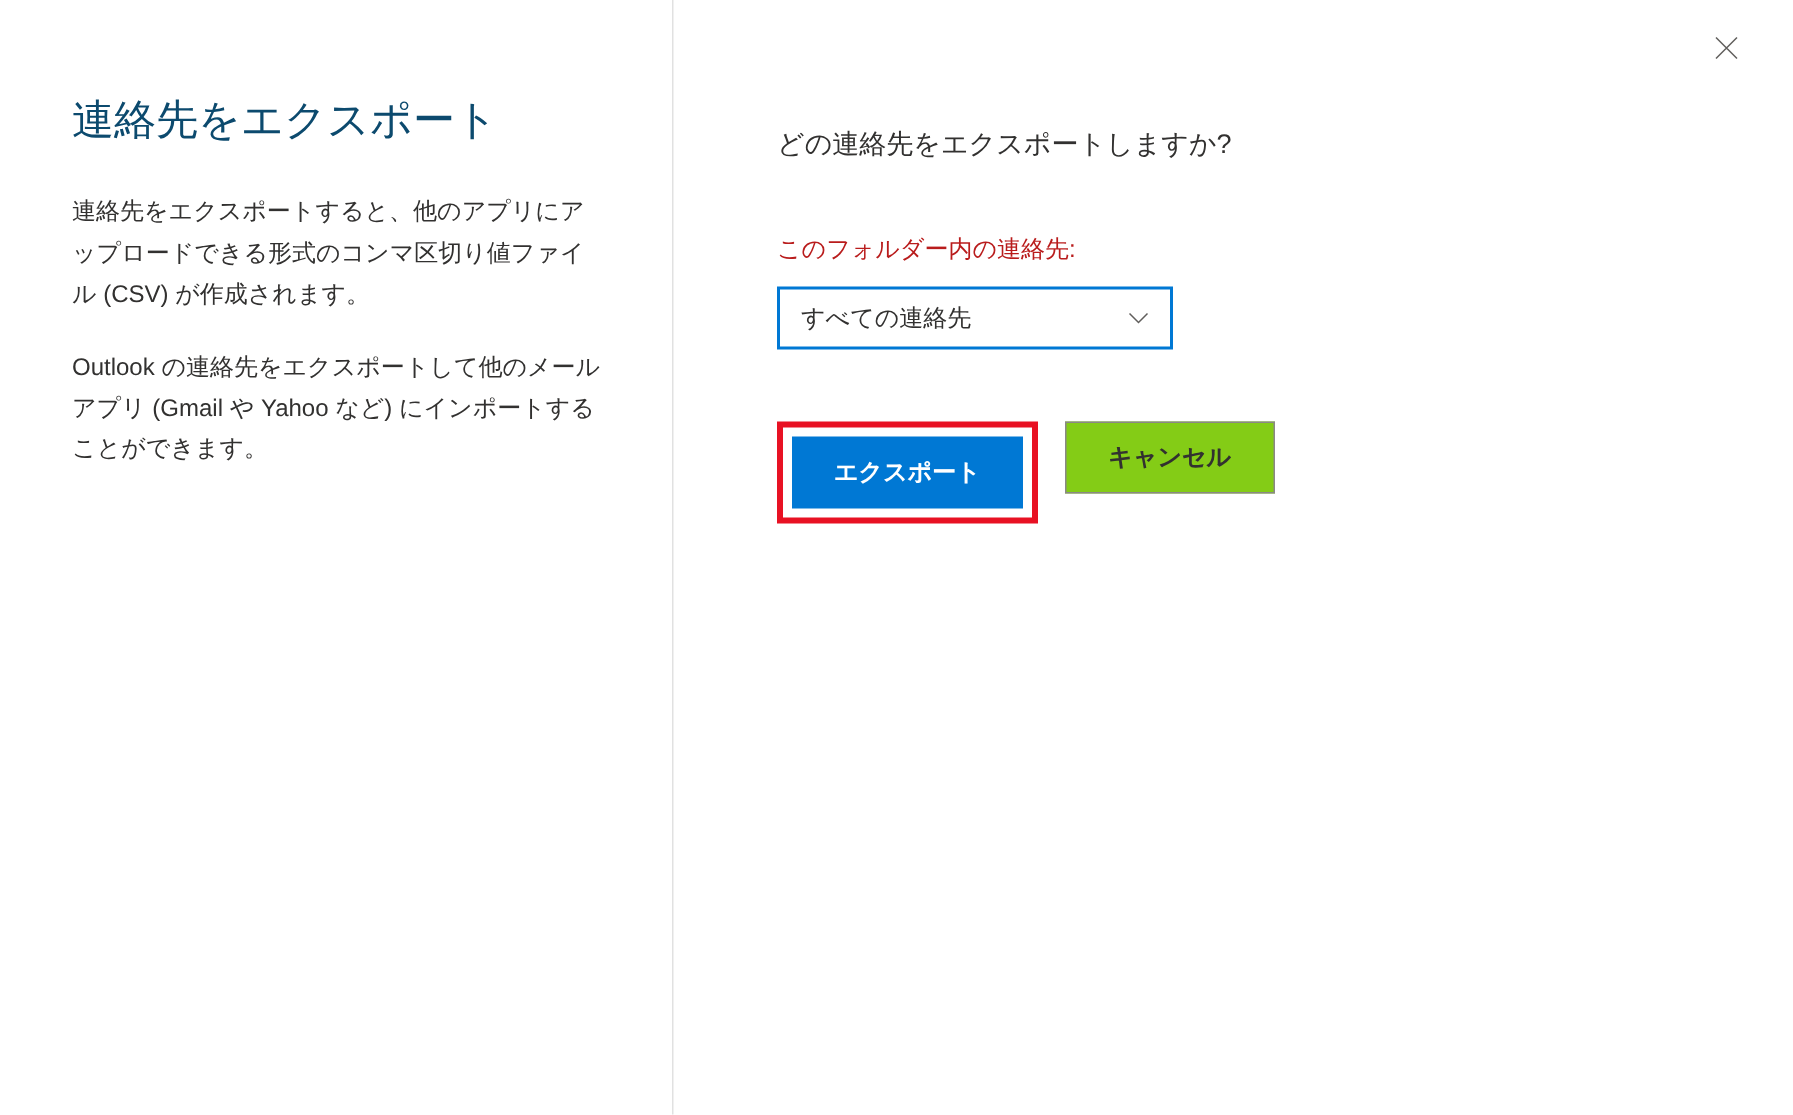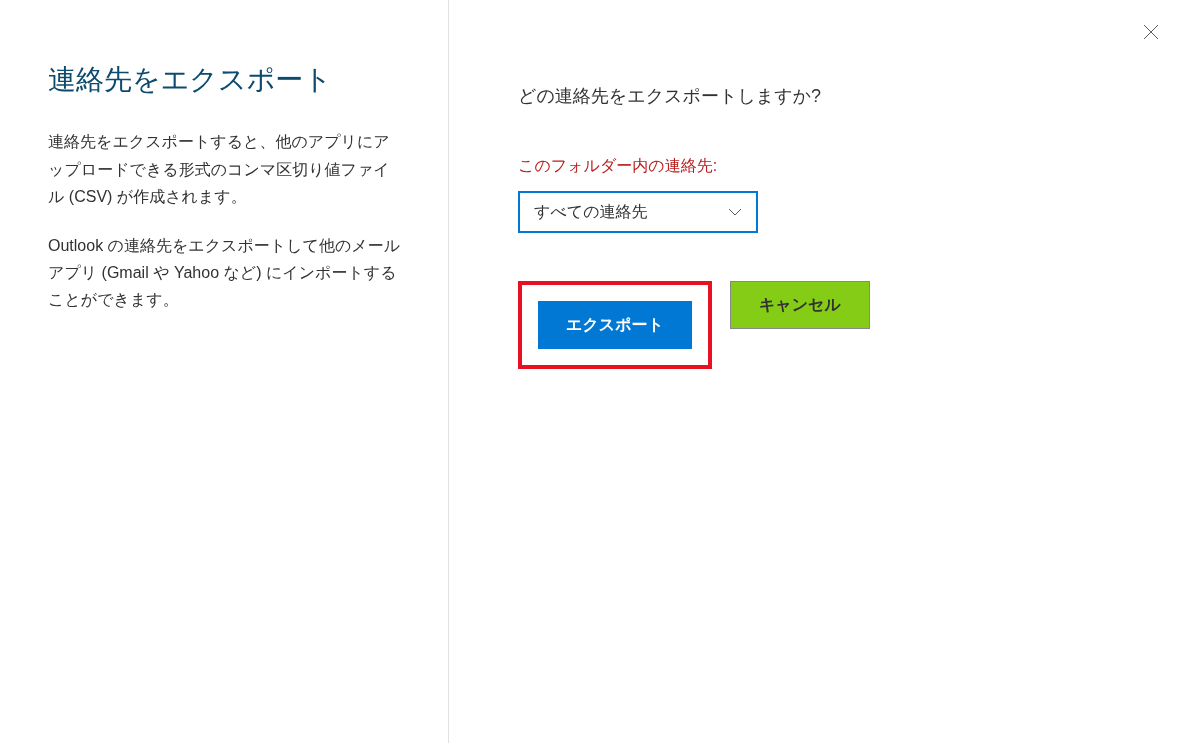--- a/index.html
+++ b/index.html
@@ -59,21 +59,21 @@
       color: #323130;
       margin-bottom: 48px;
     }
     .field-label {
       font-size: 16px;
       font-weight: 400;
       color: #b91c1c;
       margin-bottom: 14px;
     }
     .dropdown {
-      width: 240px;
+      width: 264px;
       height: 42px;
       border: 2px solid #0078d4;
       background: #ffffff;
       display: flex;
       align-items: center;
       justify-content: space-between;
       padding: 0 14px;
       cursor: pointer;
       margin-bottom: 48px;
     }
@@ -104,21 +104,21 @@
       border: none;
       font-family: inherit;
     }
     .btn-primary {
       background: #0078d4;
       color: #ffffff;
       min-width: 150px;
     }
     .highlight-box {
       border: 4px solid #e81123;
-      padding: 16px;
+      padding: 6px;
       display: inline-block;
     }
     .btn-secondary {
       background: #84cc16;
       color: #323130;
       border: 1px solid #8a8886;
       min-width: 138px;
     }
     .close-btn {
       position: absolute;

